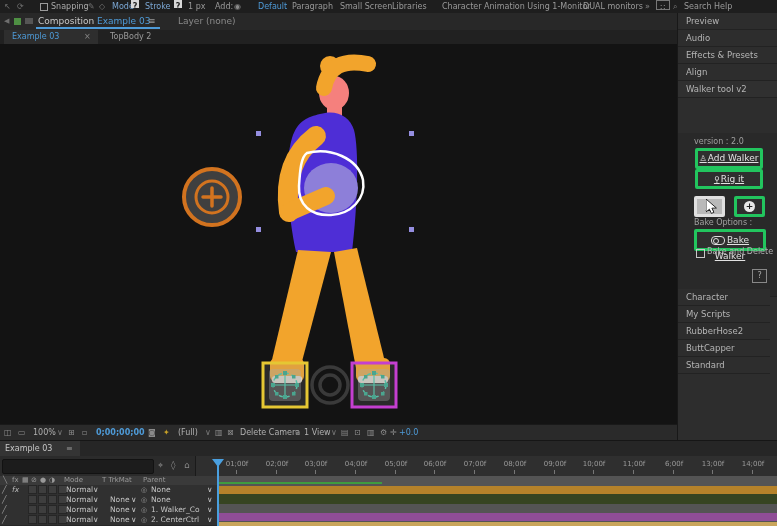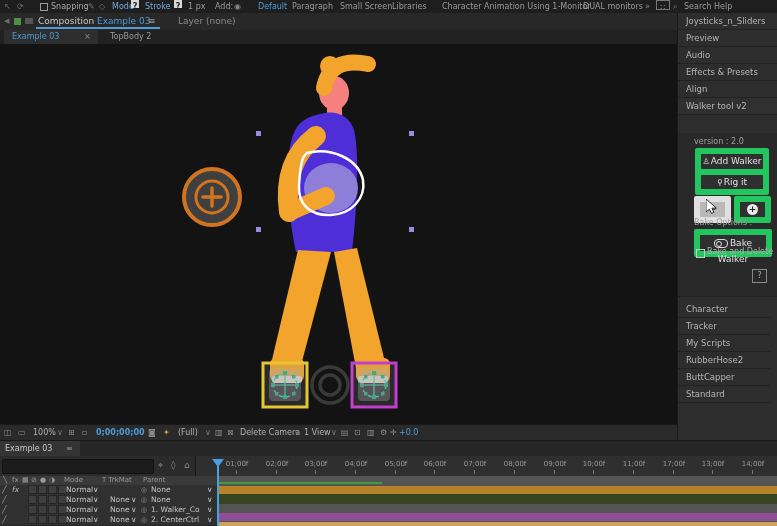--- a/index.html
+++ b/index.html
@@ -45,22 +45,22 @@
             font-size:7px;color:#999;}
   .lrow{position:absolute;left:0;width:218px;height:10px;border-bottom:1px solid #272727;background:#303030;}
   .lrow span{position:absolute;top:0;line-height:10px;font-size:7.5px;color:#c4c4c4;white-space:nowrap;}
   .sq{position:absolute;top:1px;width:7px;height:7px;background:#3e3e3e;border:1px solid #262626;}
   
   #rpanel{left:677px;top:13px;width:100px;height:427px;background:#2d2d2d;border-left:1px solid #181818;}
   .pitem{height:16px;line-height:16px;padding-left:8px;border-bottom:1px solid #222;
          background:#2d2d2d;color:#b5b5b5;font-size:8.5px;white-space:nowrap;overflow:hidden;}
   #walker{position:absolute;left:0;top:120px;width:100px;height:163px;background:#292929;
           border-bottom:1px solid #222;}
-  .wbtn{position:absolute;border:6px solid #22c55e;background:#2f2f2f;border-radius:2px;
-        color:#e2e2e2;font-size:9px;text-align:center;}
+  .wbtn{position:absolute;border:3px solid #22c55e;background:#2f2f2f;border-radius:2px;
+        color:#e2e2e2;font-size:9px;text-align:center;text-decoration:underline;}
   .pill{display:inline-block;width:12px;height:7px;border:1.5px solid #ddd;border-radius:4px;
         position:relative;vertical-align:middle;margin-right:2px;}
   .pill:after{content:"";position:absolute;left:1px;top:1px;width:4px;height:4px;border-radius:50%;
         border:1px solid #ddd;}
   .pluscirc{display:inline-block;width:11px;height:11px;border-radius:50%;background:#e8e8e8;
         color:#222;font-size:9px;line-height:11px;font-weight:bold;text-align:center;}
   .chk{position:absolute;width:7px;height:7px;border:1px solid #c8c8c8;background:transparent;}
   
   #phead-tri{position:absolute;left:212px;top:459px;width:0;height:0;
              border-left:6px solid transparent;border-right:6px solid transparent;
@@ -248,21 +248,21 @@
       <span class="rlabel" style="left:65px">02;00f</span>
       <span class="rlabel" style="left:104px">03;00f</span>
       <span class="rlabel" style="left:144px">04;00f</span>
       <span class="rlabel" style="left:184px">05;00f</span>
       <span class="rlabel" style="left:223px">06;00f</span>
       <span class="rlabel" style="left:263px">07;00f</span>
       <span class="rlabel" style="left:303px">08;00f</span>
       <span class="rlabel" style="left:343px">09;00f</span>
       <span class="rlabel" style="left:382px">10;00f</span>
       <span class="rlabel" style="left:422px">11;00f</span>
-      <span class="rlabel" style="left:462px">17;00f</span>
+      <span class="rlabel" style="left:462px">6;00f</span>
       <span class="rlabel" style="left:501px">13;00f</span>
       <span class="rlabel" style="left:541px">14;00f</span>
     </div>
   </div>
 
   <div id="tlbody" class="a">
     <div id="tracks">
       <div class="bar" style="top:6px;height:2px;width:164px;background:#3f9c3f"></div>
       <div class="bar" style="top:10px;height:8px;background:#b5822a"></div>
       <div class="bar" style="top:18px;height:10px;background:#364421"></div>
@@ -336,21 +336,20 @@
       <span style="left:141px;color:#999;font-size:7px">◎</span>
       <span style="left:151px">2. CenterCtrl</span>
       <span class="caret" style="left:207px">∨</span>
     </div>
   </div>
 
   <div id="phead-tri"></div>
   <div id="phead-line"></div>
 
   <div id="rpanel" class="a">
-    <div class="pitem">Joysticks_n_Sliders</div>
     <div class="pitem">Preview</div>
     <div class="pitem">Audio</div>
     <div class="pitem">Effects &amp; Presets</div>
     <div class="pitem">Align</div>
     <div class="pitem" style="background:#303030">Walker tool  v2</div>
 
     <div id="walker">
       <span class="a" style="left:16px;top:4px;color:#a0a0a0;font-size:8px">version : 2.0</span>
       <div class="wbtn" style="left:17px;top:15px;width:62px;height:15px;line-height:15px">
         <span style="font-size:8px;margin-right:1px">♙</span><span>Add Walker</span>
@@ -368,23 +367,22 @@
       <div class="wbtn" style="left:16px;top:96px;width:66px;height:16px;line-height:16px">
         <span class="pill"></span><span>Bake Walker</span>
       </div>
       <span class="chk" style="left:18px;top:116px"></span>
       <span class="a" style="left:29px;top:114px;color:#b0b0b0;font-size:8px">Bake and Delete</span>
       <div class="a" style="left:74px;top:136px;width:13px;height:12px;border:1px solid #888;color:#aaa;text-align:center;line-height:12px;font-size:8px">
         <span>?</span>
       </div>
     </div>
 
-    <div class="a" style="left:0;top:288px;width:92px">
+    <div class="a" style="left:0;top:276px;width:92px">
       <div class="pitem">Character</div>
-      <div class="pitem">Tracker</div>
       <div class="pitem">My Scripts</div>
       <div class="pitem">RubberHose2</div>
       <div class="pitem">ButtCapper</div>
       <div class="pitem">Standard</div>
     </div>
   </div>
 
   <svg id="cursor" width="12" height="16" viewBox="0 0 12 16">
     <polygon points="0,0 0,13 3.4,10.2 5.4,14.4 7.9,13.3 5.9,9.2 10.4,9" fill="#fff" stroke="#000" stroke-width="0.8"></polygon>
   </svg>

